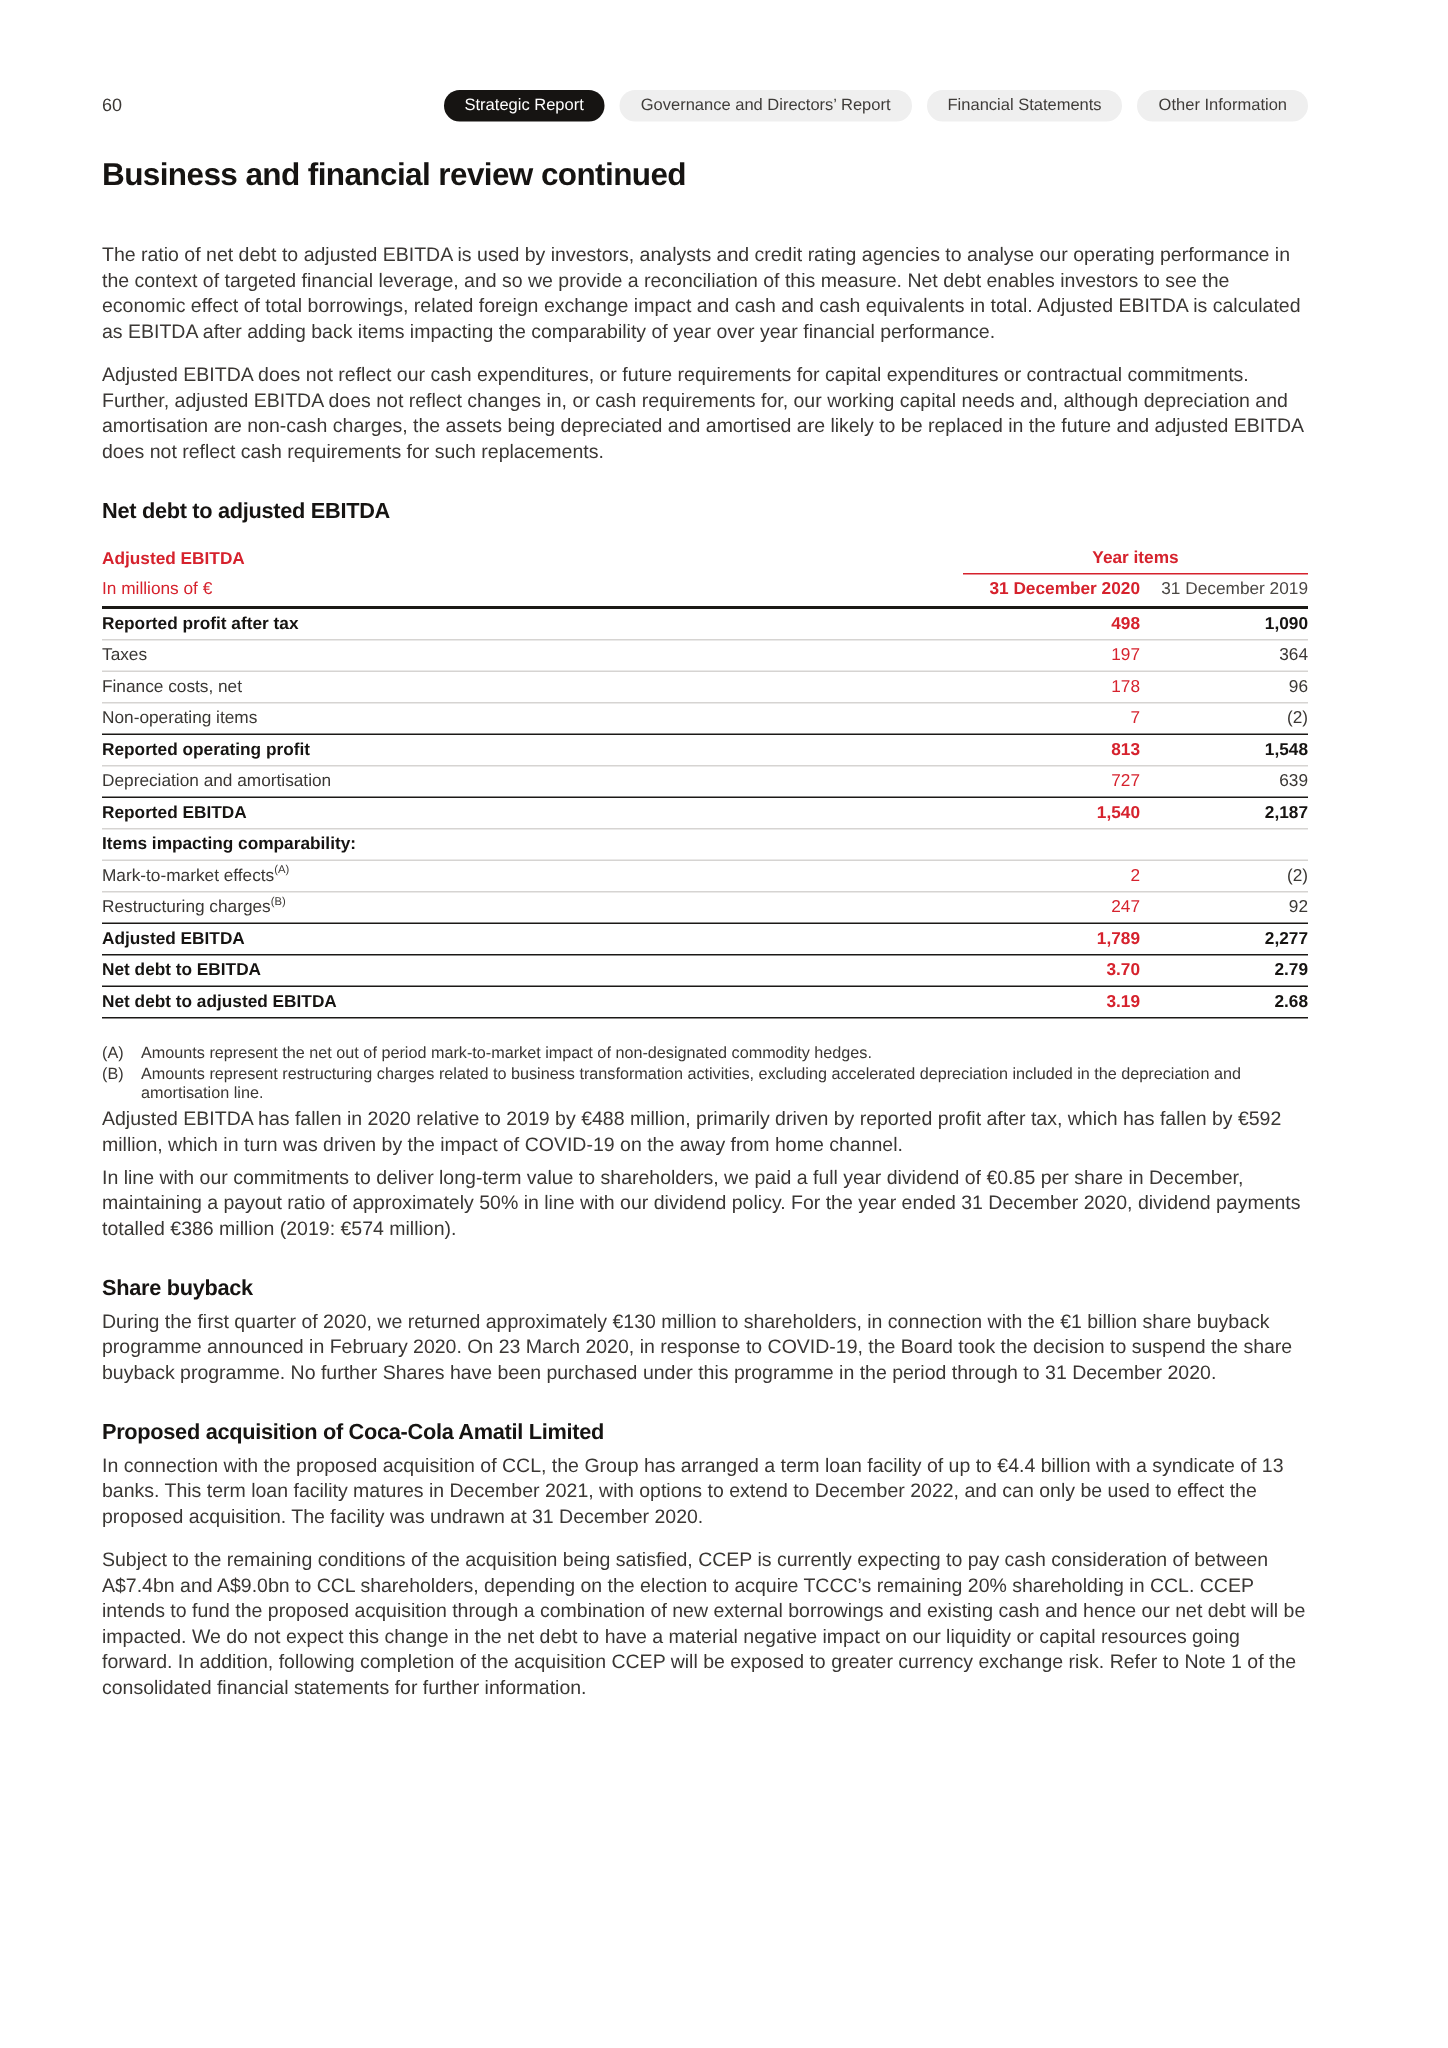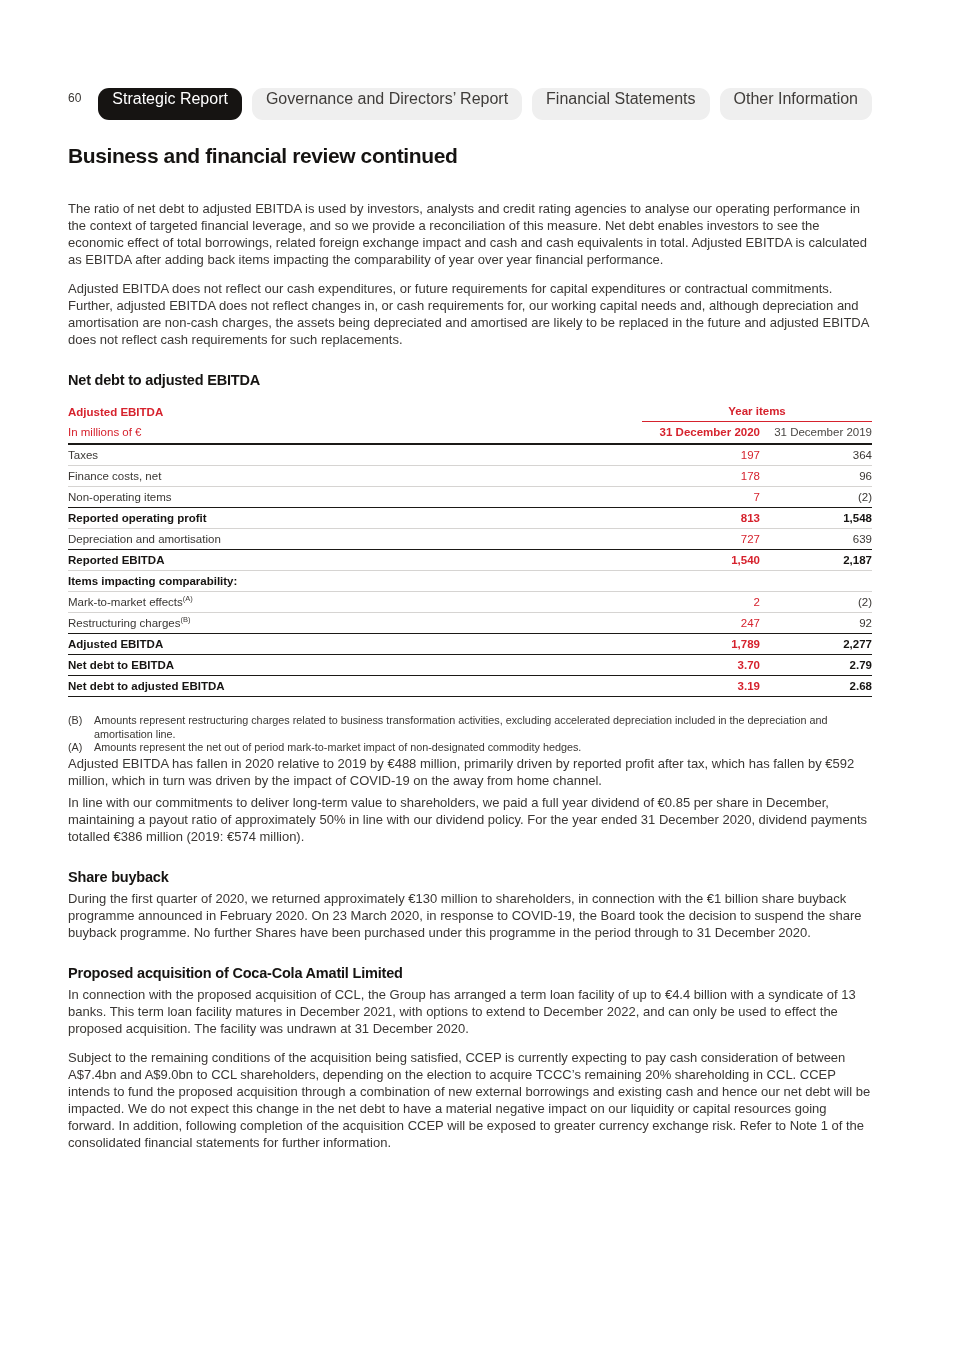--- a/index.html
+++ b/index.html
@@ -3,28 +3,28 @@
 <meta charset="utf-8">
 <style>
   * { margin:0; padding:0; box-sizing:border-box; }
   html,body { background:#ffffff; }
   body {
     width:965px; height:1365px;
     font-family:"Liberation Sans", sans-serif;
     color:#3a3734;
     position:relative;
   }
-  .page { padding:88px 93px 0 68px; width:965px; }
+  .page { padding:60px 93px 0 68px; width:965px; }
 
   
   .topbar { display:flex; align-items:flex-start; justify-content:space-between; }
   .page-num { font-size:12px; color:#3a3734; padding-top:3px; }
   .tabs { display:flex; gap:10px; }
   .tab {
-    font-size:16px; line-height:21px; height:32px;
+    font-size:11px; line-height:21px; height:21px;
     padding:0 14px; border-radius:11px;
     background:#efefef; color:#3f3c39; white-space:nowrap;
   }
   .tab.active { background:#161412; color:#ffffff; }
 
   
   h1 {
     margin-top:24px; font-size:21px; letter-spacing:-0.4px;
     color:#161412; font-weight:700;
   }
@@ -94,20 +94,25 @@
         <th class="tbl-title">Adjusted EBITDA</th>
         <th class="group" colspan="2">Year items</th>
       </tr>
       <tr class="cols">
         <th class="tbl-unit">In millions of €</th>
         <th class="col2020">31 December 2020</th>
         <th class="col2019">31 December 2019</th>
       </tr>
     </thead>
     <tbody>
+      <tr class="bold">
+        <td class="lbl">Reported profit after tax</td>
+        <td class="num c2020">498</td>
+        <td class="num">1,090</td>
+      </tr>
       <tr class="bt-thin">
         <td class="lbl">Taxes</td>
         <td class="num c2020">197</td>
         <td class="num">364</td>
       </tr>
       <tr class="bt-thin">
         <td class="lbl">Finance costs, net</td>
         <td class="num c2020">178</td>
         <td class="num">96</td>
       </tr>
@@ -158,22 +163,22 @@
       </tr>
       <tr class="bold bt-heavy bb-heavy">
         <td class="lbl">Net debt to adjusted EBITDA</td>
         <td class="num c2020">3.19</td>
         <td class="num">2.68</td>
       </tr>
     </tbody>
   </table>
 
   <div class="footnotes">
+    <div class="footnote"><span class="marker">(A)</span><span>Amounts represent the net out of period mark-to-market impact of non-designated commodity hedges.</span></div>
     <div class="footnote"><span class="marker">(B)</span><span>Amounts represent restructuring charges related to business transformation activities, excluding accelerated depreciation included in the depreciation and amortisation line.</span></div>
-    <div class="footnote"><span class="marker">(A)</span><span>Amounts represent the net out of period mark-to-market impact of non-designated commodity hedges.</span></div>
   </div>
 
   <p class="body mt18">Adjusted EBITDA has fallen in 2020 relative to 2019 by €488 million, primarily driven by reported profit after tax, which has fallen by €592 million, which in turn was driven by the impact of COVID-19 on the away from home channel.</p>
 
   <p class="body mt6">In line with our commitments to deliver long-term value to shareholders, we paid a full year dividend of €0.85 per share in December, maintaining a payout ratio of approximately 50% in line with our dividend policy. For the year ended 31 December 2020, dividend payments totalled €386 million (2019: €574 million).</p>
 
   <h2 class="mt24">Share buyback</h2>
   <p class="body mt6">During the first quarter of 2020, we returned approximately €130 million to shareholders, in connection with the €1 billion share buyback programme announced in February 2020. On 23 March 2020, in response to COVID-19, the Board took the decision to suspend the share buyback programme. No further Shares have been purchased under this programme in the period through to 31 December 2020.</p>
 
   <h2 class="mt24">Proposed acquisition of Coca-Cola Amatil Limited</h2>

